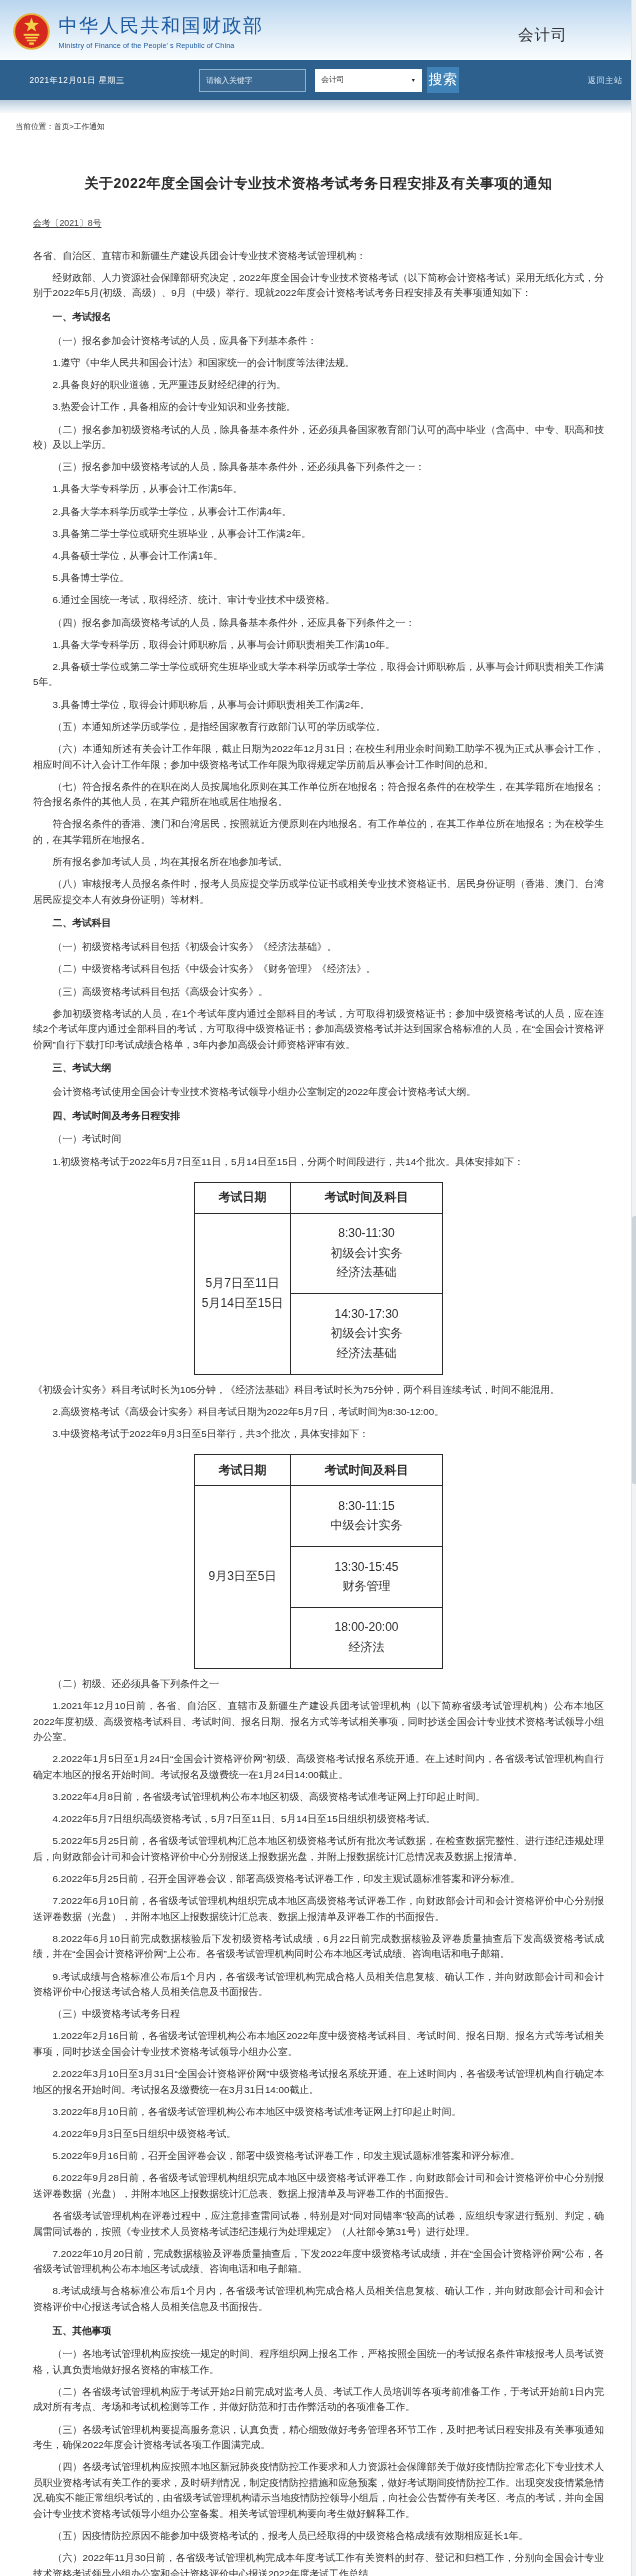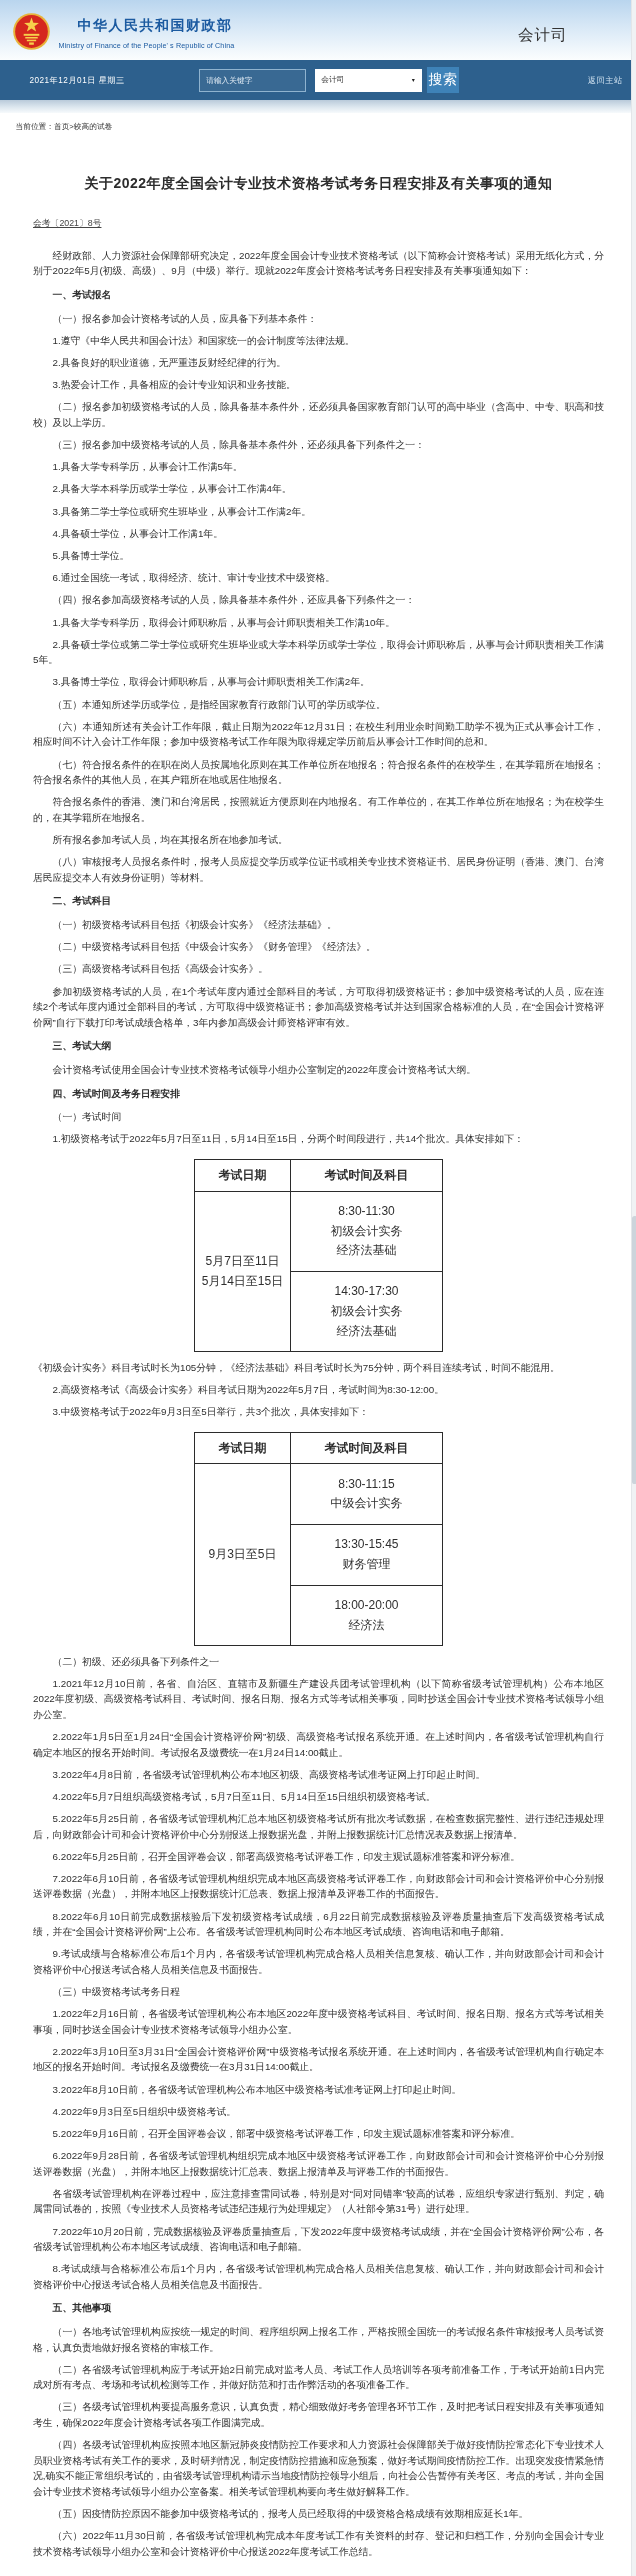--- a/index.html
+++ b/index.html
@@ -16,22 +16,22 @@
   
   .banner {
     height: 60px;
     background: linear-gradient(180deg, #b9d5ee 0%, #d8e8f6 45%, #f2f8fc 85%, #fbfdfe 100%);
     position: relative;
   }
   .banner-left { position:absolute; left:12.4px; top:9.3px; display:flex; align-items:flex-start; }
   .emblem { width:39px; height:39px; margin-top:3.1px; }
   .site-names { margin-left:7.2px; }
   .site-name-cn {
-    font-size:14px; font-weight:700; color:#1b5aa0; letter-spacing:1.5px;
-    line-height:25px; margin-top:4.1px;margin-left:19px;
+    font-size:19px; font-weight:400; color:#1b5aa0; letter-spacing:1.5px;
+    line-height:25px; margin-top:4.1px;
   }
   .site-name-en { font-size:7.2px; color:#1b5aa0; margin-top:3.1px; letter-spacing:0.1px; }
   .dept-name {
     position:absolute; left:518px; top:25px;
     font-size:15.5px; color:#333; font-weight:500; letter-spacing:1px;
   }
 
   
   .navbar {
     height: 40px;
@@ -140,27 +140,28 @@
   <div class="search-select">
     <span>会计司</span>
     <span class="select-arrow">▼</span>
   </div>
   <button class="search-btn">搜索</button>
   <a class="back-main" href="#">返回主站</a>
 </div>
 <div class="sub-strip"></div>
 
 <div class="breadcrumb">
-  <span>当前位置：</span><a href="#">首页</a><span>&gt;</span><a href="#">较高的试卷</a>
+  <span>当前位置：</span><a href="#">首页</a><span>&gt;</span><a href="#">工作通知</a>
 </div>
 
 <div class="article">
   <h1 class="doc-title">关于2022年度全国会计专业技术资格考试考务日程安排及有关事项的通知</h1>
   <div class="doc-number">会考〔2021〕8号</div>
   <div class="article-body">
+      <p class="para no-indent">各省、自治区、直辖市和新疆生产建设兵团会计专业技术资格考试管理机构：</p>
       <p class="para">经财政部、人力资源社会保障部研究决定，2022年度全国会计专业技术资格考试（以下简称会计资格考试）采用无纸化方式，分别于2022年5月(初级、高级）、9月（中级）举行。现就2022年度会计资格考试考务日程安排及有关事项通知如下：</p>
       <p class="para heading">一、考试报名</p>
       <p class="para">（一）报名参加会计资格考试的人员，应具备下列基本条件：</p>
       <p class="para">1.遵守《中华人民共和国会计法》和国家统一的会计制度等法律法规。</p>
       <p class="para">2.具备良好的职业道德，无严重违反财经纪律的行为。</p>
       <p class="para">3.热爱会计工作，具备相应的会计专业知识和业务技能。</p>
       <p class="para">（二）报名参加初级资格考试的人员，除具备基本条件外，还必须具备国家教育部门认可的高中毕业（含高中、中专、职高和技校）及以上学历。</p>
       <p class="para">（三）报名参加中级资格考试的人员，除具备基本条件外，还必须具备下列条件之一：</p>
       <p class="para">1.具备大学专科学历，从事会计工作满5年。</p>
       <p class="para">2.具备大学本科学历或学士学位，从事会计工作满4年。</p>

